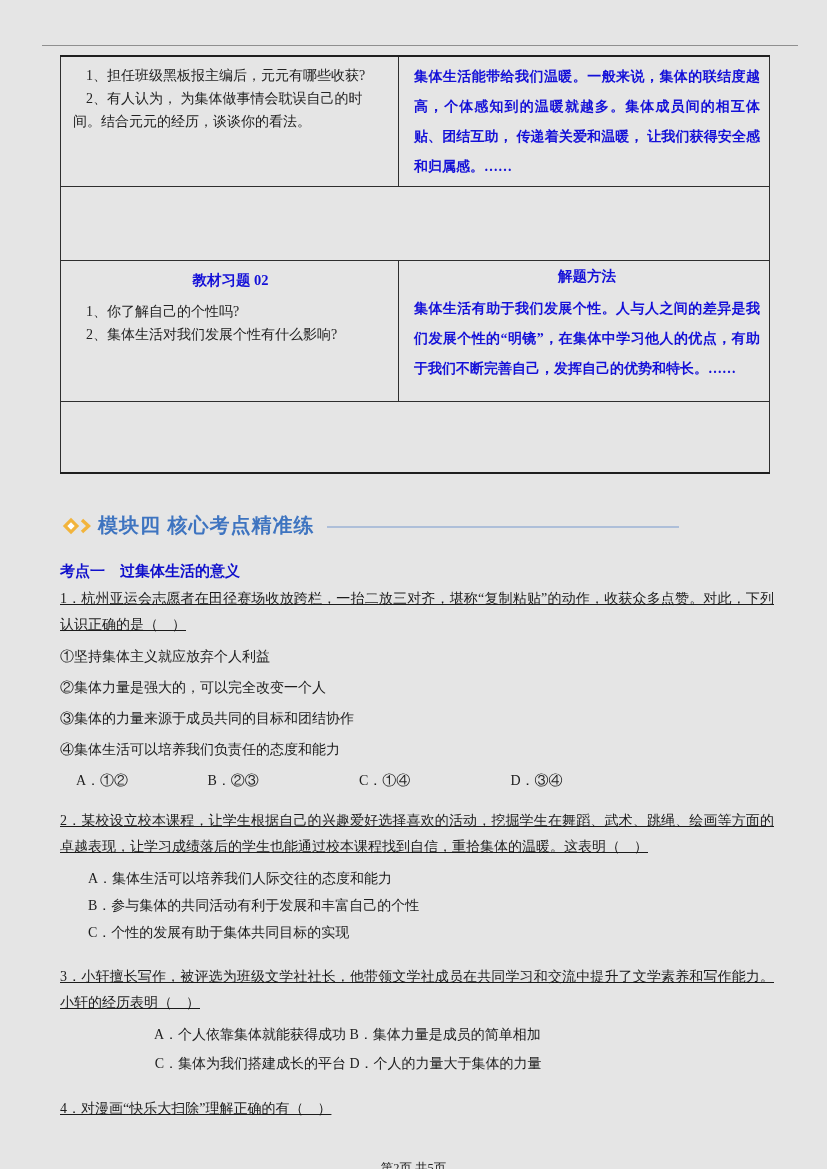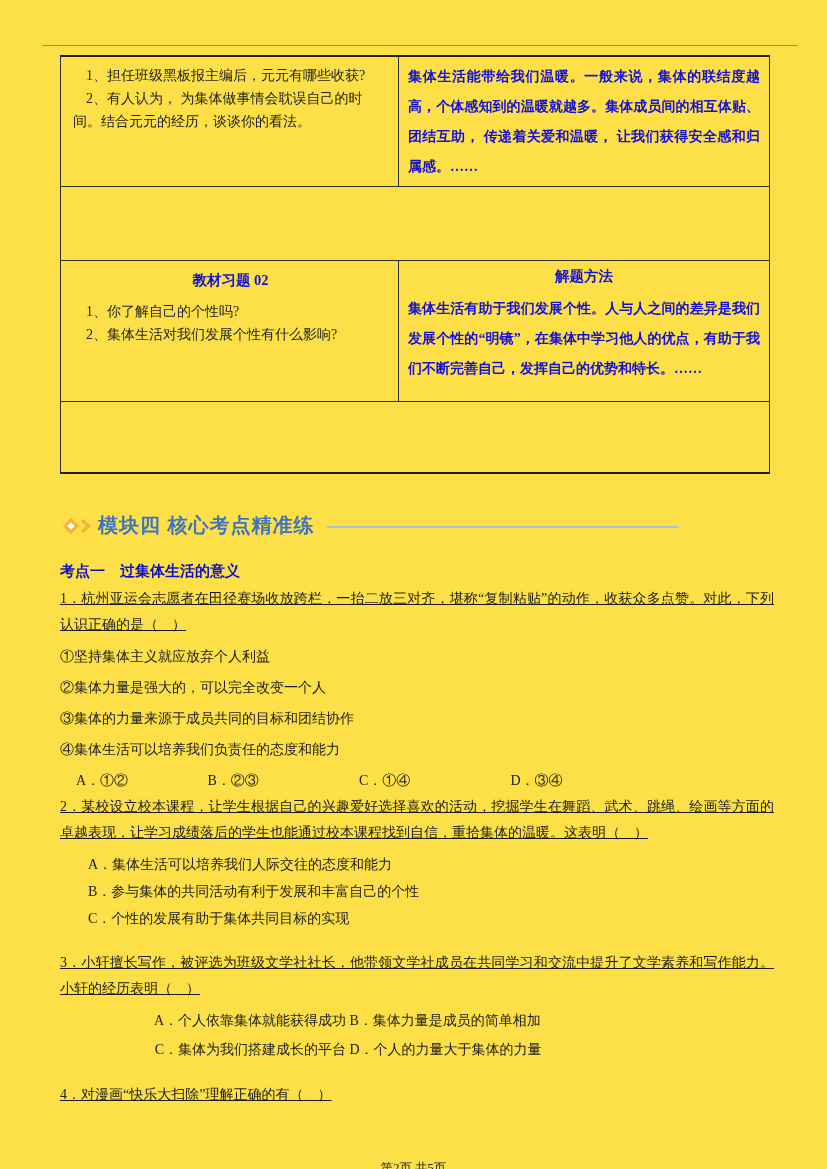--- a/index.html
+++ b/index.html
@@ -3,21 +3,21 @@
 <meta charset="utf-8">
 <style>
   * { margin: 0; padding: 0; box-sizing: border-box; }
   html, body { background: #ffffff; }
   body { font-family: "Liberation Serif", "DejaVu Serif", serif; color: #1c1c1c; }
 
   .page {
     position: relative;
     width: 827px;
     height: 1169px;
-    background: #fde047;
+    background: #e5e5e5;
     overflow: hidden;
   }
 
   
   .rule-top {
     position: absolute;
     top: 45px; left: 42px;
     width: 756px; height: 1px;
     background: #8f8f8f;
   }
@@ -44,21 +44,21 @@
   tr.r4 { height: 71px; }
 
   .cell-q {
     padding: 7px 10px 4px 12px;
     font-size: 14px;
     line-height: 23px;
     color: #222222;
   }
   .q-item { text-indent: 13px; }
   .cell-a {
-    padding: 5px 9px 4px 9px;
+    padding: 5px 9px 4px 15px;
   }
   .answer {
     font-size: 14px;
     font-weight: bold;
     line-height: 30px;
     color: #1410d8;
     text-align: justify;
   }
   .cell-header {
     font-size: 14.5px;
@@ -109,21 +109,21 @@
   
   .questions {
     position: absolute;
     top: 586px; left: 60px;
     width: 714px;
     font-size: 14px;
     color: #1c1c1c;
   }
   .stem { line-height: 26px; margin-bottom: 6px; text-align: justify; text-decoration: underline; }
   .numbered { line-height: 26px; margin-bottom: 5px; }
-  .opt-row { line-height: 26px; margin-bottom: 0; padding-left: 16px; }
+  .opt-row { line-height: 26px; margin-bottom: 14px; padding-left: 16px; }
   .opt-row .opt { display: inline-block; }
   .opt-row .opt.w1 { width: 128px; }
   .opt-row .opt.w2 { width: 148px; }
   .opt-row .opt.w3 { width: 148px; }
   .opt-line { line-height: 25px; margin-bottom: 2px; padding-left: 28px; }
   .opt-2col { line-height: 26px; margin-bottom: 3px; padding-left: 28px; }
   .opt-2col .colA { display: inline-block; width: 258px; text-align: right; }
   .stem.gap-top { margin-top: 19px; }
 
   

